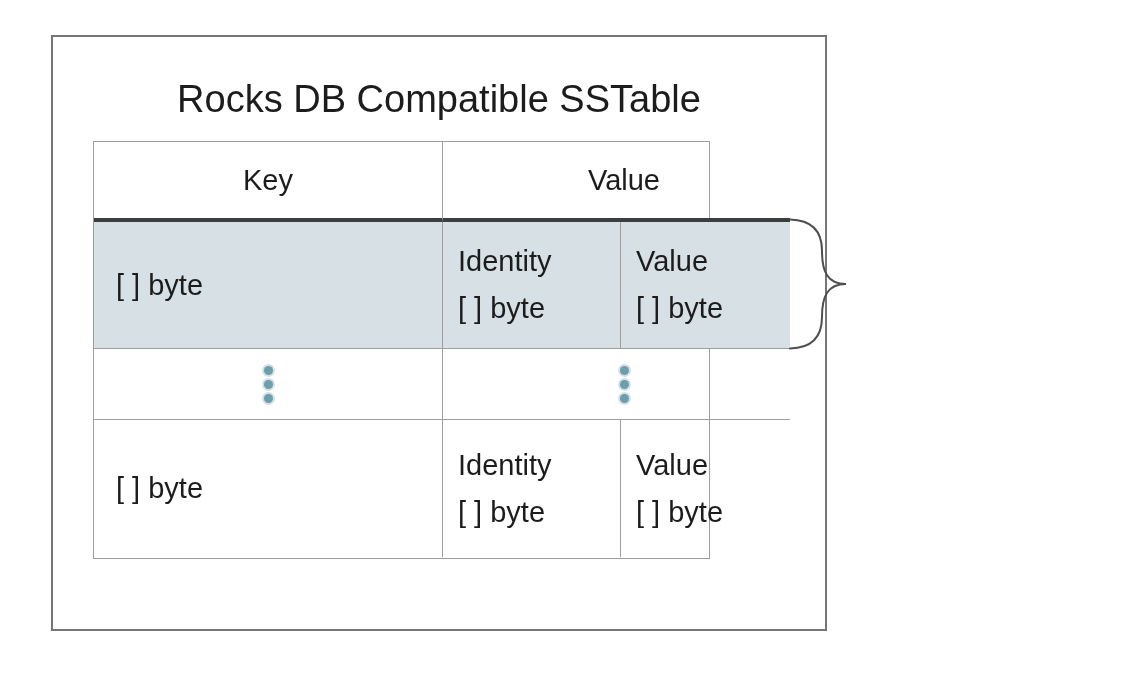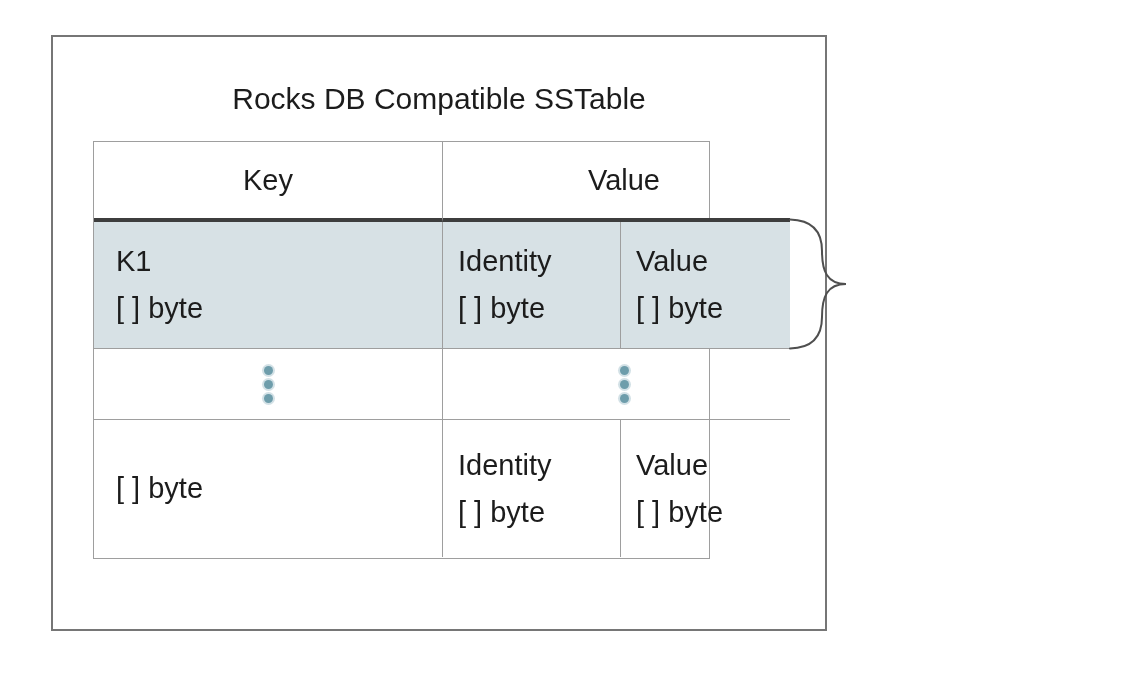--- a/index.html
+++ b/index.html
@@ -28,21 +28,21 @@
     width: 776px; height: 596px;
     border: 2px solid var(--outer-border);
     background: transparent;
   }
 
   .diagram-title {
     position: absolute;
     left: 0; top: 44px;
     width: 100%;
     text-align: center;
-    font-size: 30px;
+    font-size: 38px;
     line-height: 36px;
     color: var(--text);
     white-space: nowrap;
   }
 
   .sstable {
     position: absolute;
     left: 40px; top: 104px;
     width: 617px; height: 418px;
     border: 1.5px solid var(--table-border);
@@ -123,21 +123,20 @@
     <div class="sstable">
 
       <div class="cell header">
         <span>Key</span>
       </div>
       <div class="cell header vdiv span2">
         <span>Value</span>
       </div>
 
       <div class="cell data hl rdiv">
-        <span>K1</span>
         <span>[ ] byte</span>
       </div>
       <div class="cell data hl vdiv rdiv">
         <span>Identity</span>
         <span>[ ] byte</span>
       </div>
       <div class="cell data hl vdiv rdiv">
         <span>Value</span>
         <span>[ ] byte</span>
       </div>

